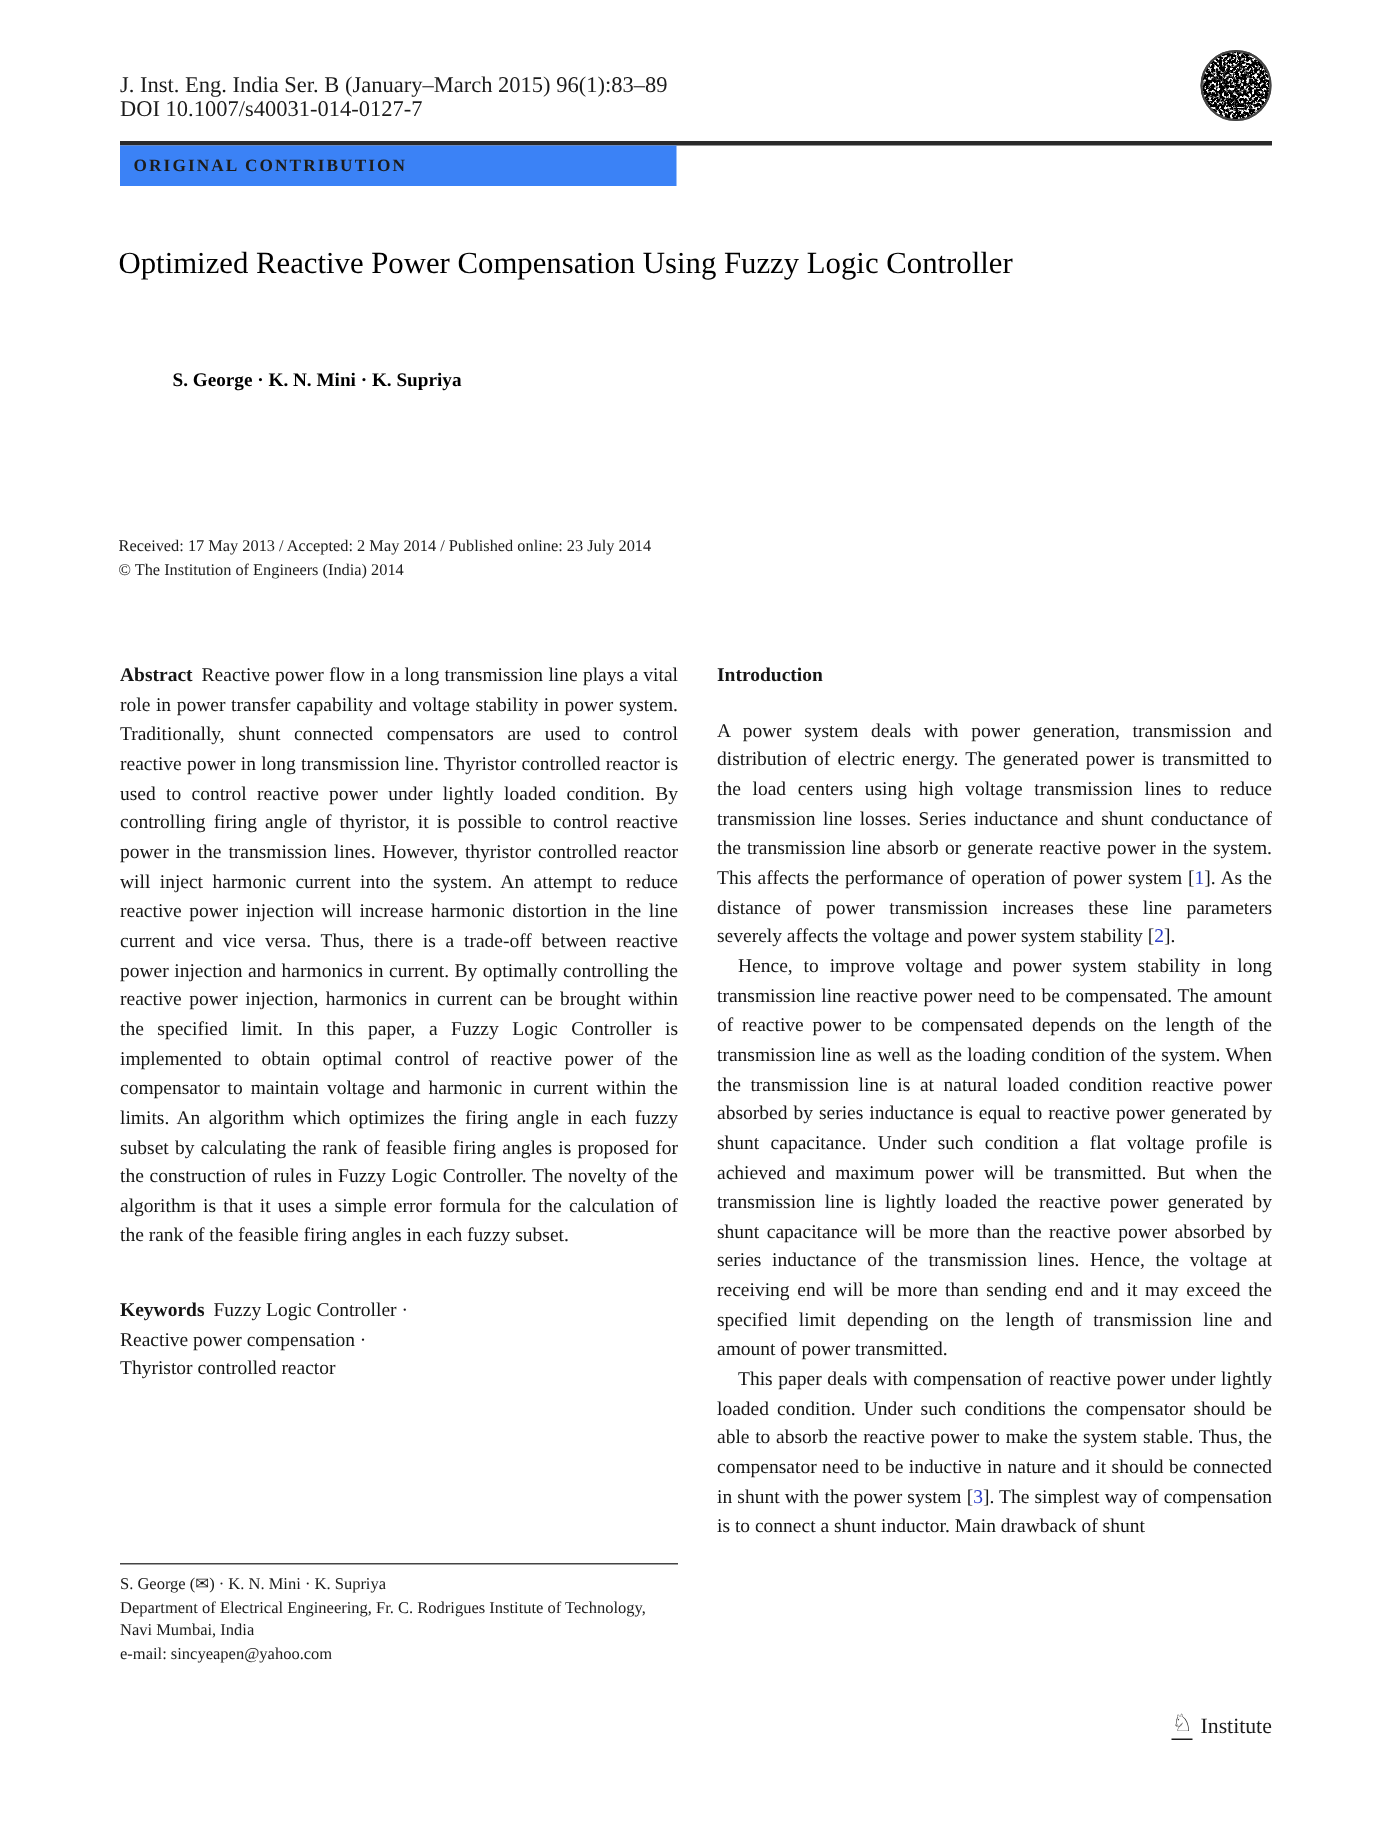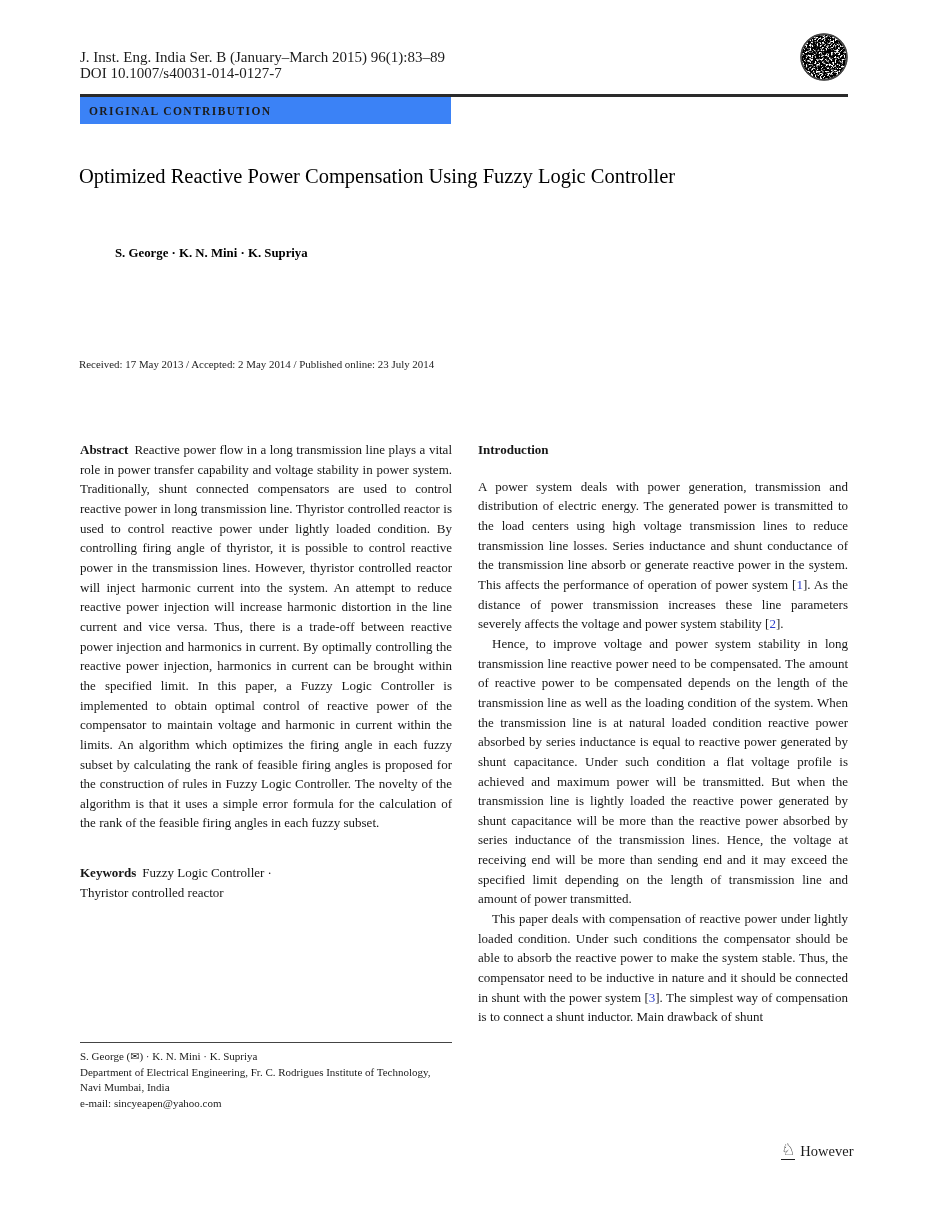--- a/index.html
+++ b/index.html
@@ -94,45 +94,47 @@
 
   <div class="top-rule"></div>
   <div class="banner">
     <span>ORIGINAL CONTRIBUTION</span>
   </div>
 
   <h1 class="title" style="margin:0;">Optimized Reactive Power Compensation Using Fuzzy Logic Controller</h1>
   <div class="authors">S. George · K. N. Mini · K. Supriya</div>
   <div class="history">
     <div>Received: 17 May 2013 / Accepted: 2 May 2014 / Published online: 23 July 2014</div>
+    <div>© The Institution of Engineers (India) 2014</div>
   </div>
 
   <div class="col col-left">
     <p class="justify">
       <span class="block-label">Abstract</span><span>Reactive power flow in a long transmission line plays a vital role in power transfer capability and voltage stability in power system. Traditionally, shunt connected compensators are used to control reactive power in long transmission line. Thyristor controlled reactor is used to control reactive power under lightly loaded condition. By controlling firing angle of thyristor, it is possible to control reactive power in the transmission lines. However, thyristor controlled reactor will inject harmonic current into the system. An attempt to reduce reactive power injection will increase harmonic distortion in the line current and vice versa. Thus, there is a trade-off between reactive power injection and harmonics in current. By optimally controlling the reactive power injection, harmonics in current can be brought within the specified limit. In this paper, a Fuzzy Logic Controller is implemented to obtain optimal control of reactive power of the compensator to maintain voltage and harmonic in current within the limits. An algorithm which optimizes the firing angle in each fuzzy subset by calculating the rank of feasible firing angles is proposed for the construction of rules in Fuzzy Logic Controller. The novelty of the algorithm is that it uses a simple error formula for the calculation of the rank of the feasible firing angles in each fuzzy subset.</span>
     </p>
     <div class="keywords">
       <div class="kw-line">
         <span class="block-label">Keywords</span><span>Fuzzy Logic Controller ·</span>
       </div>
+      <div class="kw-line">Reactive power compensation ·</div>
       <div class="kw-line">Thyristor controlled reactor</div>
     </div>
   </div>
 
   <div class="col col-right">
     <div class="intro-heading">Introduction</div>
     <p class="justify">A power system deals with power generation, transmission and distribution of electric energy. The generated power is transmitted to the load centers using high voltage transmission lines to reduce transmission line losses. Series inductance and shunt conductance of the transmission line absorb or generate reactive power in the system. This affects the performance of operation of power system [<span class="cite">1</span>]. As the distance of power transmission increases these line parameters severely affects the voltage and power system stability [<span class="cite">2</span>].</p>
     <p class="justify para-indent">Hence, to improve voltage and power system stability in long transmission line reactive power need to be compensated. The amount of reactive power to be compensated depends on the length of the transmission line as well as the loading condition of the system. When the transmission line is at natural loaded condition reactive power absorbed by series inductance is equal to reactive power generated by shunt capacitance. Under such condition a flat voltage profile is achieved and maximum power will be transmitted. But when the transmission line is lightly loaded the reactive power generated by shunt capacitance will be more than the reactive power absorbed by series inductance of the transmission lines. Hence, the voltage at receiving end will be more than sending end and it may exceed the specified limit depending on the length of transmission line and amount of power transmitted.</p>
     <p class="justify para-indent">This paper deals with compensation of reactive power under lightly loaded condition. Under such conditions the compensator should be able to absorb the reactive power to make the system stable. Thus, the compensator need to be inductive in nature and it should be connected in shunt with the power system [<span class="cite">3</span>]. The simplest way of compensation is to connect a shunt inductor. Main drawback of shunt</p>
   </div>
 
   <div class="footnote">
     <div>S. George (✉) · K. N. Mini · K. Supriya</div>
     <div>Department of Electrical Engineering, Fr. C. Rodrigues Institute of Technology, Navi Mumbai, India</div>
     <div>e-mail: sincyeapen@yahoo.com</div>
   </div>
 
   <div class="publisher">
     <span class="knight">♘</span>
-    <span>However</span>
+    <span>Institute</span>
   </div>
 
 </div>
 
 </body></html>

